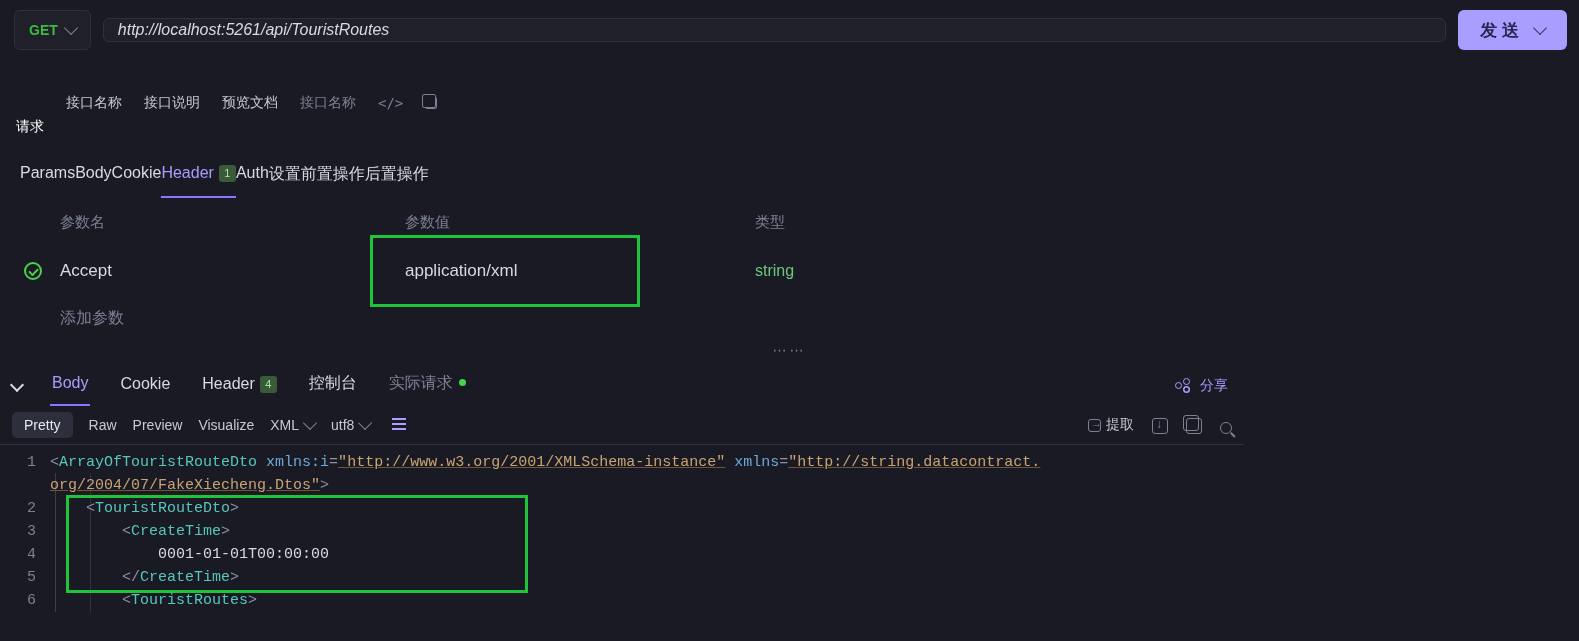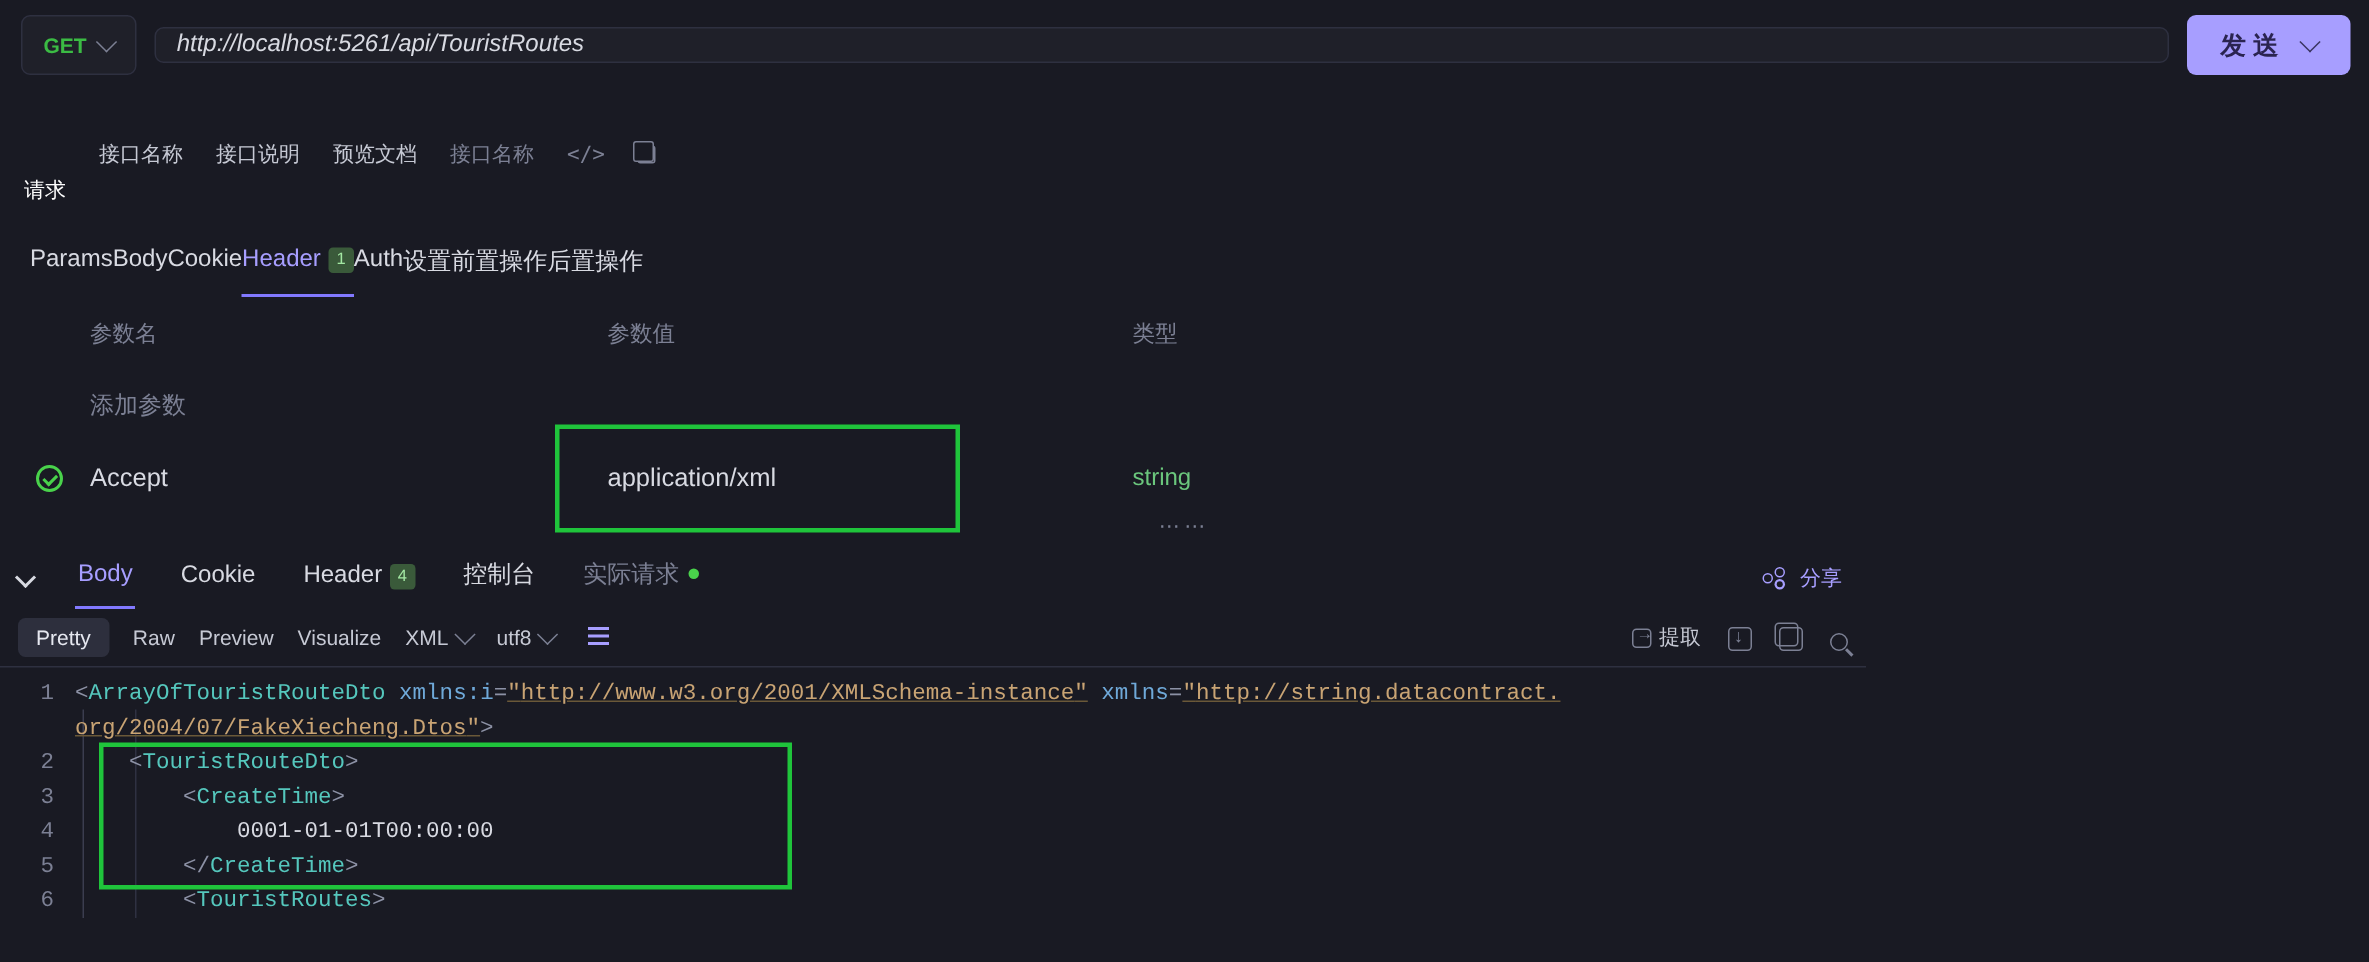--- a/index.html
+++ b/index.html
@@ -175,35 +175,35 @@
 
 <div class="headers-tbl">
   <div class="hdr-head">
     <div class="hdr-row">
       <div class="col-check"></div>
       <div class="col-name">参数名</div>
       <div class="col-value">参数值</div>
       <div class="col-type">类型</div>
     </div>
   </div>
-  <div class="hdr-row">
-    <div class="col-check"></div>
-    <div class="col-name add-param">添加参数</div>
-  </div>
   <div class="hdr-row" style="position:relative;">
     <div class="col-check">
         <span class="check-circ"></span>
       </div>
     <div class="col-name" style="font-size:17px;">Accept</div>
     <div class="col-value" style="font-size:17px;position:relative;">
       <span>application/xml</span>
       <div class="hl-box" style="left:-35px;top:-26px;width:270px;height:72px;"></div>
     </div>
     <div class="col-type"><span class="type-str">string</span></div>
     <div class="col-desc"></div>
+  </div>
+  <div class="hdr-row">
+    <div class="col-check"></div>
+    <div class="col-name add-param">添加参数</div>
   </div>
 </div>
 
 <div class="resize-handle">
     <span class="dots">⋯⋯</span>
   </div>
 
 <div class="main-area">
 <div class="content-wrap">
 <div class="resp-bar">

